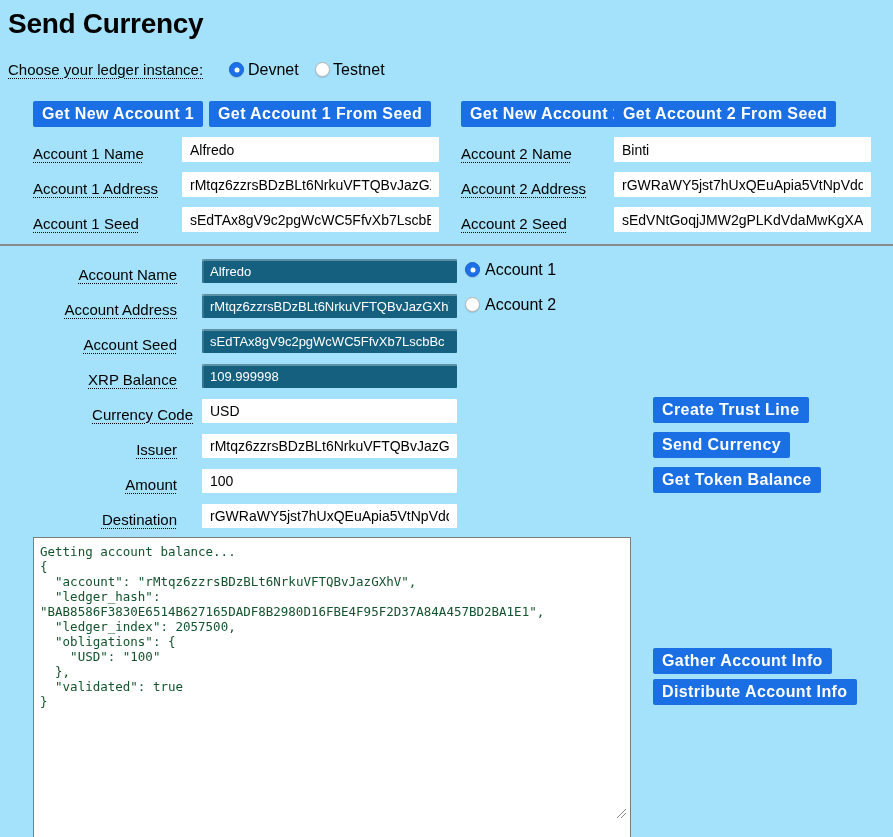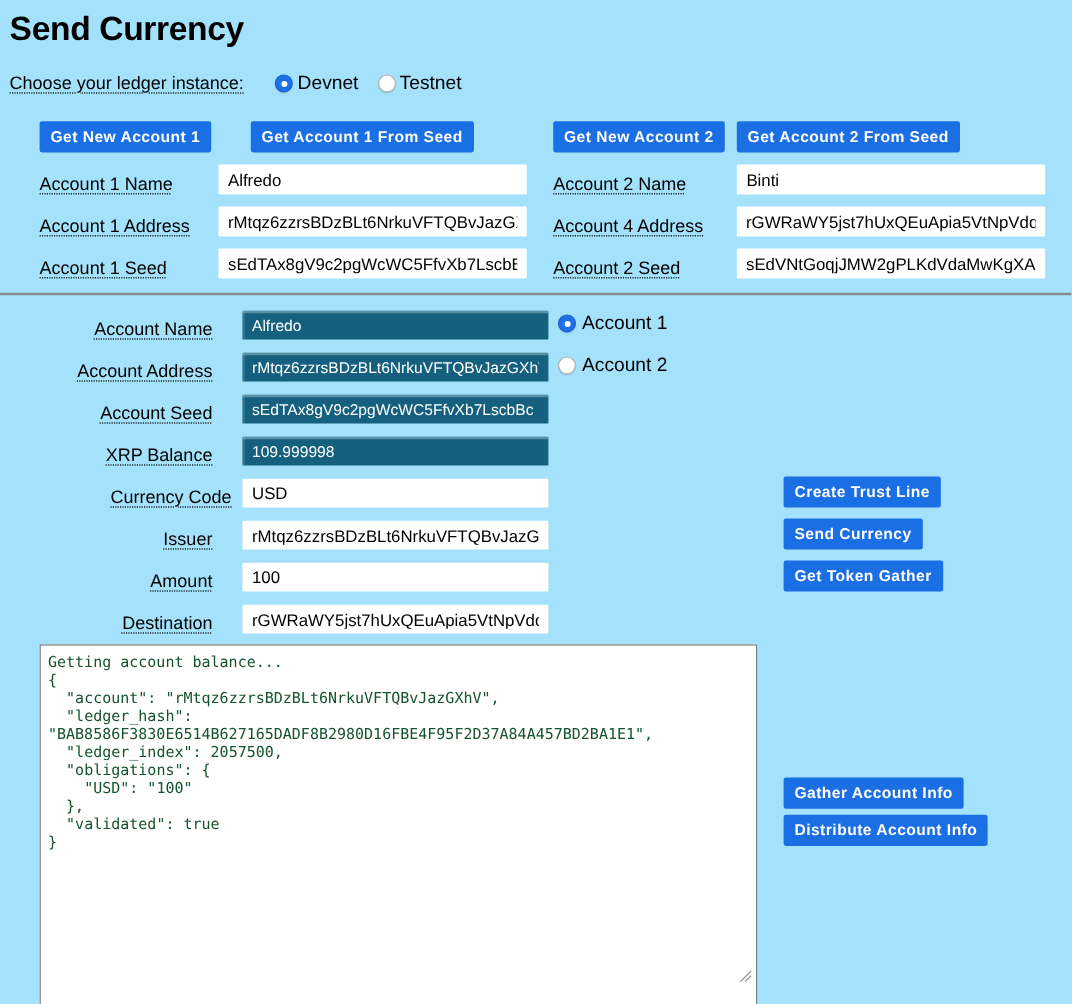--- a/index.html
+++ b/index.html
@@ -26,21 +26,21 @@
     position:absolute;font-size:15px;line-height:18px;
     text-decoration:underline dotted 1px;text-underline-offset:3px;
     white-space:nowrap;
   }
   .lbl.r{left:0;width:177px;text-align:right;}
 
   .btn{
     position:absolute;height:26px;
     background:var(--btn);color:#fff;border:none;border-radius:2px;
     font-family:"Liberation Sans",sans-serif;
-    font-size:13px;font-weight:600;letter-spacing:.4px;
+    font-size:16px;font-weight:600;letter-spacing:.4px;
     padding:0 9px;line-height:26px;cursor:pointer;white-space:nowrap;
   }
 
   .field{
     position:absolute;height:25px;width:257px;
     background:#fff;border:none;border-radius:1px;
     font-family:"Liberation Sans",sans-serif;
     font-size:14px;color:#000;padding:0 8px;
   }
   .field.mid{width:255px;height:24px;}
@@ -104,21 +104,21 @@
 
   <span class="lbl" style="left:33px;top:145px;">Account 1 Name</span>
   <input class="field" style="left: 182px; top: 137px;" value="Alfredo">
   <span class="lbl" style="left:33px;top:180px;">Account 1 Address</span>
   <input class="field" style="left: 182px; top: 172px;" value="rMtqz6zzrsBDzBLt6NrkuVFTQBvJazGXhV">
   <span class="lbl" style="left:33px;top:215px;">Account 1 Seed</span>
   <input class="field" style="left: 182px; top: 207px;" value="sEdTAx8gV9c2pgWcWC5FfvXb7LscbBc">
 
   <span class="lbl" style="left:461px;top:145px;">Account 2 Name</span>
   <input class="field" style="left: 614px; top: 137px;" value="Binti">
-  <span class="lbl" style="left:461px;top:180px;">Account 4 Address</span>
+  <span class="lbl" style="left:461px;top:180px;">Account 2 Address</span>
   <input class="field" style="left: 614px; top: 172px;" value="rGWRaWY5jst7hUxQEuApia5VtNpVdqmmvM">
   <span class="lbl" style="left:461px;top:215px;">Account 2 Seed</span>
   <input class="field" style="left: 614px; top: 207px;" value="sEdVNtGoqjJMW2gPLKdVdaMwKgXAh5z">
 
   <div class="divider"></div>
 
   <span class="lbl r" style="top:266px;">Account Name</span>
   <input class="field mid dark" style="left: 202px; top: 259px;" readonly="" value="Alfredo">
   <span class="lbl r" style="top:301px;">Account Address</span>
   <input class="field mid dark" style="left: 202px; top: 294px;" readonly="" value="rMtqz6zzrsBDzBLt6NrkuVFTQBvJazGXhV">
@@ -136,21 +136,21 @@
   <input class="field mid" style="left: 202px; top: 399px;" value="USD">
   <span class="lbl r" style="top:441px;">Issuer</span>
   <input class="field mid" style="left: 202px; top: 434px;" value="rMtqz6zzrsBDzBLt6NrkuVFTQBvJazGXhV">
   <span class="lbl r" style="top:476px;">Amount</span>
   <input class="field mid" style="left: 202px; top: 469px;" value="100">
   <span class="lbl r" style="top:511px;">Destination</span>
   <input class="field mid" style="left: 202px; top: 504px;" value="rGWRaWY5jst7hUxQEuApia5VtNpVdqmmvM">
 
   <button class="btn" style="left:653px;top:397px;">Create Trust Line</button>
   <button class="btn" style="left:653px;top:432px;">Send Currency</button>
-  <button class="btn" style="left:653px;top:467px;">Get Token Gather</button>
+  <button class="btn" style="left:653px;top:467px;">Get Token Balance</button>
 
   <textarea class="results" spellcheck="false" style="">Getting account balance...
 {
   "account": "rMtqz6zzrsBDzBLt6NrkuVFTQBvJazGXhV",
   "ledger_hash":
 "BAB8586F3830E6514B627165DADF8B2980D16FBE4F95F2D37A84A457BD2BA1E1",
   "ledger_index": 2057500,
   "obligations": {
     "USD": "100"
   },

